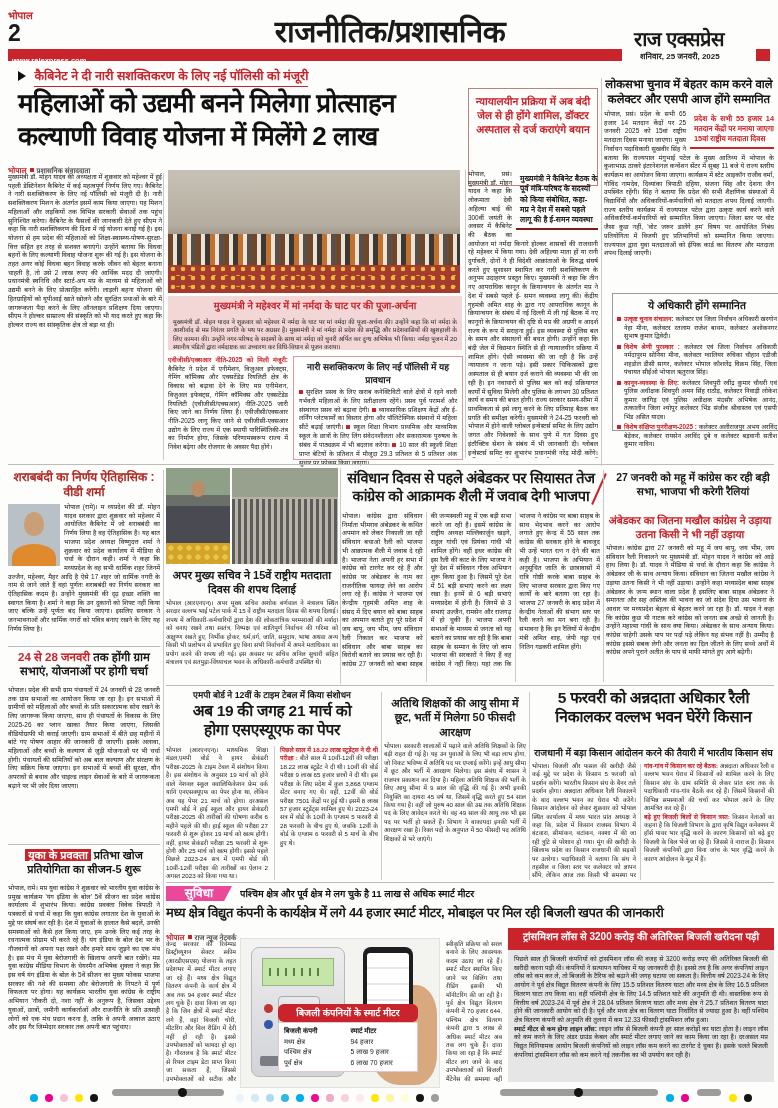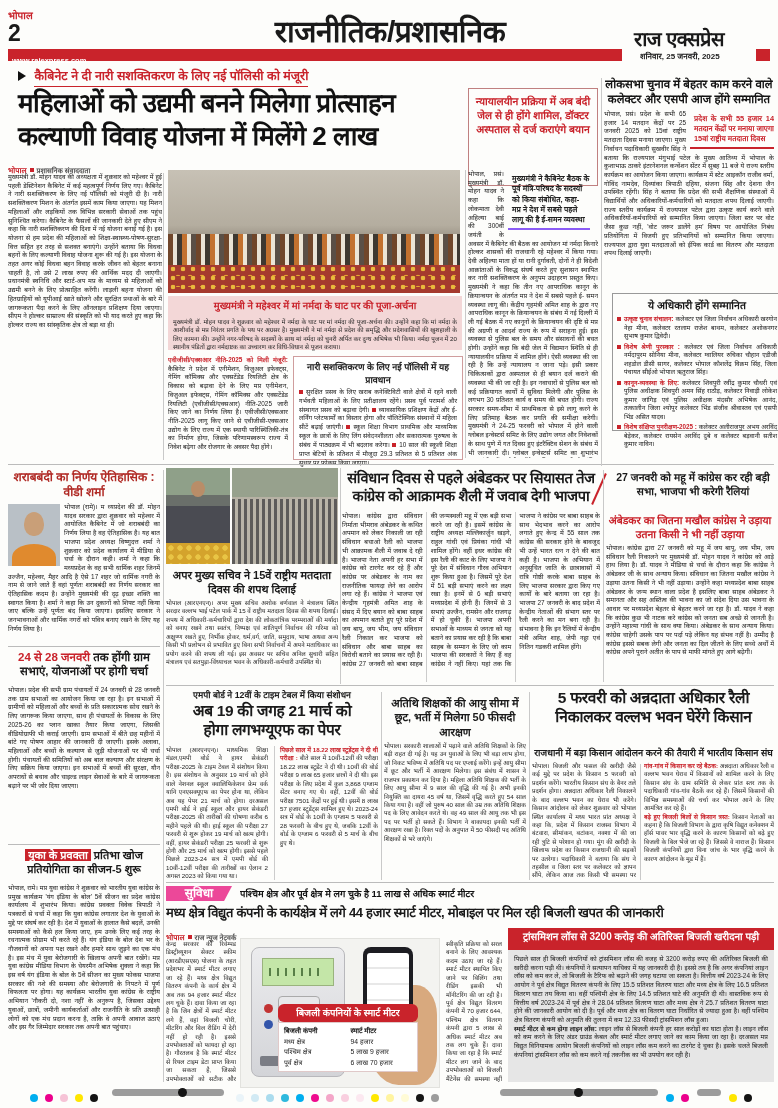--- a/index.html
+++ b/index.html
@@ -12,21 +12,21 @@
   .ctr{text-align:center;}
   .hl-lead{font-size:26px;line-height:1.22;font-weight:bold;color:#111;letter-spacing:-0.5px;white-space:nowrap;}
   .kicker{font-size:12.5px;font-weight:bold;color:#c9232b;border-bottom:1.5px solid #c9232b;padding-bottom:2px;display:inline-block;}
   .tri{display:inline-block;width:0;height:0;border-left:8px solid #111;border-top:5px solid transparent;border-bottom:5px solid transparent;margin-right:4px;vertical-align:middle;}
   .bsq{display:inline-block;width:4px;height:4px;background:#c9232b;margin:0 3px 1px 3px;}
   .sq{display:inline-block;width:4px;height:4px;background:#c9232b;margin-right:3px;flex:none;margin-top:2px;}
   .byline{font-size:7px;font-weight:bold;color:#555;}
   .h-med{font-weight:bold;font-size:11.5px;line-height:1.3;color:#141414;}
   .court-box{border:1px solid #c08080;padding:5px 4px;}
   .court-title{font-size:10.5px;line-height:1.35;font-weight:bold;color:#c9232b;text-align:center;}
-  .inset-dark{float:right;width:78px;font-size:7.6px;font-weight:bold;line-height:1.35;color:#222;border-bottom:2px solid #8b5cf6;padding:2px 0 3px 4px;margin:2px 8px 3px 4px;text-align:left;}
+  .inset-dark{float:right;width:78px;font-size:7.6px;font-weight:bold;line-height:1.35;color:#222;border-bottom:2px solid #7f1d1d;padding:2px 0 3px 4px;margin:2px 0 3px 4px;text-align:left;}
   .inset-red{float:right;width:80px;font-size:7.4px;font-weight:bold;line-height:1.35;color:#c9232b;border-bottom:2px solid #c9232b;padding:2px 0 3px 4px;margin:2px 0 3px 4px;}
   .officers{border:1px solid #999;padding:4px 4px;}
   .off-item{display:flex;font-size:6.3px;line-height:1.35;text-align:justify;margin-bottom:2px;color:#222;}
   .caption-box{background:#f3d7d7;padding:3px 5px;}
   .prov-box{border:1px solid #cf9d9d;padding:3px 5px;background:#fff;}
   .prov-item{font-size:6.3px;line-height:1.4;text-align:justify;color:#222;}
   .vr{position:absolute;width:1px;background:#c9c9c9;}
   .hr{position:absolute;height:1px;background:#bbb;}
   .red-label{background:#ec4899;color:#fff;font-weight:bold;font-size:12px;text-align:center;line-height:15px;clip-path:polygon(0 0,100% 0,88% 100%,0 100%);}
   .strip-b{font-weight:bold;font-size:9.5px;color:#111;line-height:15px;white-space:nowrap;overflow:hidden;}
@@ -194,21 +194,21 @@
   <div class="red-slash" style="left:598px;top:472px;"></div>
   <div class="abs ctr b" style="left:612px;top:470px;width:162px;font-size:10.5px;line-height:1.35;">27 जनवरी को महू में कांग्रेस कर रही बड़ी सभा, भाजपा भी करेगी रैलियां</div>
   <div class="abs ctr b red" style="left:606px;top:514px;width:168px;font-size:10.5px;line-height:1.3;">अंबेडकर का जितना मखौल कांग्रेस ने उड़ाया उतना किसी ने भी नहीं उड़ाया</div>
   <div class="abs bt" style="left:606px;top:544px;width:168px;height:138px;">भोपाल। कांग्रेस द्वारा 27 जनवरी को महू में जय बापू, जय भीम, जय संविधान रैली निकालने पर मुख्यमंत्री डॉ. मोहन यादव ने कांग्रेस को आड़े हाथ लिया है। डॉ. यादव ने मीडिया से चर्चा के दौरान कहा कि कांग्रेस ने अंबेडकर जी के साथ अन्याय किया। संविधान का जितना मखौल कांग्रेस ने उड़ाया उतना किसी ने भी नहीं उड़ाया। उन्होंने कहा मध्यप्रदेश बाबा साहब अंबेडकर के जन्म स्थान वाला प्रदेश है इसलिए बाबा साहब अंबेडकर ने समानता और सह अस्तित्व की भावना का जो संदेश दिया उस भावना के आधार पर मध्यप्रदेश बेहतर से बेहतर करने जा रहा है। डॉ. यादव ने कहा कि कांग्रेस कुछ भी नाटक करे कांग्रेस को जनता सब अच्छे से जानती है। उन्होंने महात्मा गांधी के साथ क्या किया। अंबेडकर के साथ अन्याय किया। कांग्रेस चाहेगी उसके पाप पर पर्दा पड़े लेकिन यह संभव नहीं है। उम्मीद है कांग्रेस इससे सबक लेगी और जनता का दिल जीतने के लिए सच्चे अर्थों में कांग्रेस अपने पुराने अतीत के पाप से माफी मांगते हुए आगे बढ़ेगी।</div>
 
   <div class="hr" style="left:166px;top:685px;width:608px;"></div>
 
   <div class="abs ctr b" style="left:166px;top:689px;width:212px;font-size:8.8px;">एमपी बोर्ड ने 12वीं के टाइम टेबल में किया संशोधन</div>
   <div class="abs ctr b" style="left:166px;top:702px;width:212px;font-size:15.5px;line-height:1.2;letter-spacing:-0.3px;">
     <div>अब 19 की जगह 21 मार्च को</div>
-    <div>होगा लगभग्यूएफ का पेपर</div>
+    <div>होगा एसएस्यूएफ का पेपर</div>
   </div>
   <div class="abs bt" style="left:166px;top:746px;width:102px;height:134px;font-size:6.2px;">भोपाल (आरएनएन)। माध्यमिक शिक्षा मंडल,एमपी बोर्ड ने हायर सेकंडरी परीक्षा-2025 के टाइम टेबल में संशोधन किया है। इस संशोधन के अनुसार 19 मार्च को होने वाले नेशनल स्कूल क्वालिफिकेशन फ्रेम वर्क यानि एनएसक्यूएफ का पेपर होना था, लेकिन अब यह पेपर 21 मार्च को होगा। दरअसल एमपी बोर्ड ने हाई स्कूल और हायर सेकंडरी परीक्षा-2025 की तारीखों की घोषणा करीब 6 महीने पहले की थी। हाई स्कूल की परीक्षा 27 फरवरी से शुरू होकर 19 मार्च को खत्म होगी। वहीं, हायर सेकंडरी परीक्षा 25 फरवरी से शुरू होगी और 25 मार्च को खत्म होगी। इससे पहले पिछले 2023-24 सत्र में एमपी बोर्ड की 10वीं-12वीं परीक्षा की तारीखों का ऐलान 2 अगस्त 2023 को किया गया था।</div>
   <div class="abs bt" style="left:274px;top:746px;width:104px;height:134px;font-size:6.2px;border-left:1px solid #ccc;padding-left:5px;">
     <b class="red">पिछले साल में 18.22 लाख स्टूडेंट्स ने दी थी परीक्षा :</b>
     <span>बीते साल में 10वीं-12वीं की परीक्षा 18.22 लाख स्टूडेंट ने दी थी। 10वीं की बोर्ड परीक्षा 9 लाख 65 हजार छात्रों ने दी थी। इस परीक्षा के लिए प्रदेश में कुल 3,868 एग्जाम सेंटर बनाए गए थे। वहीं, 12वीं की बोर्ड परीक्षा 7501 केंद्रों पर हुई थी। इसमें 8 लाख 57 हजार स्टूडेंट्स शामिल हुए थे। 2023-24 सत्र में बोर्ड के 10वीं के एग्जाम 5 फरवरी से 28 फरवरी के बीच हुए थे, जबकि 12वीं के बोर्ड के एग्जाम 6 फरवरी से 5 मार्च के बीच हुए थे।</span>
   </div>
 
   <div class="abs ctr b" style="left:384px;top:696px;width:142px;font-size:11px;line-height:1.3;">अतिथि शिक्षकों की आयु सीमा में छूट, भर्ती में मिलेगा 50 फीसदी आरक्षण</div>
   <div class="abs bt" style="left:384px;top:742px;width:142px;height:138px;font-size:6.2px;">भोपाल। सरकारी शालाओं में पढ़ाने वाले अतिथि शिक्षकों के लिए बड़ी राहत दी गई है। यह उन युवाओं के लिए भी बड़ा लाभ होगा, जो निकट भविष्य में अतिथि पद पर एप्लाई करेंगे। इन्हें आयु सीमा में छूट और भर्ती में आरक्षण मिलेगा। इस संबंध में शासन ने राजपत्र प्रकाशन कर दिया है। महिला अतिथि शिक्षक की भर्ती के लिए आयु सीमा में 9 साल की वृद्धि की गई है। अभी इनकी नियुक्ति का दायरा 45 वर्ष था, जिसमें वृद्धि करते हुए 54 साल किया गया है। वहीं जो पुरुष 40 साल की उम्र तक अतिथि शिक्षक पद के लिए आवेदन करते थे। वह 49 साल की आयु तक भी इस पद पर भर्ती हो सकते हैं। विभाग ने बाकायदा इनकी भर्ती में आरक्षण रखा है। रिक्त पदों के अनुपात में 50 फीसदी पद अतिथि शिक्षकों से भरे जाएंगे।</div>
 

